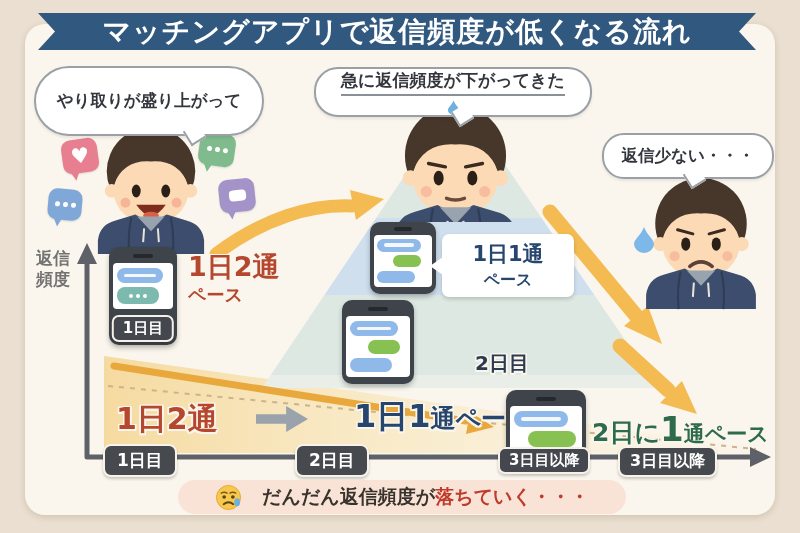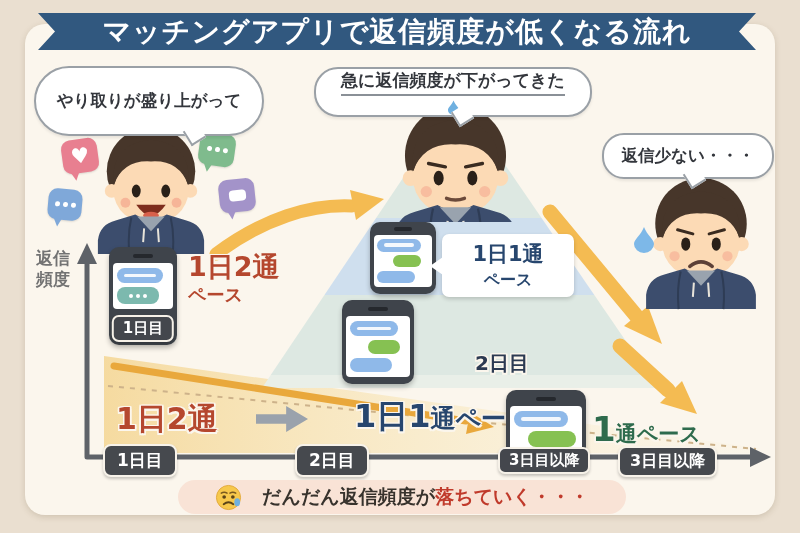--- a/index.html
+++ b/index.html
@@ -307,20 +307,21 @@
     <div class="speaker"></div>
     <div class="screen">
       <div class="mbubble mb-blue" style="width:54px;height:16px;">
           <span class="mline"></span>
         </div>
       <div class="mbubble mb-green" style="width:48px;height:16px;margin-left:14px;"></div>
     </div>
     <div class="plate">3日目以降</div>
   </div>
   <div id="pace-final" class="abs outlined">
+    <span class="pre">2日に</span>
     <span class="num">1</span>
     <span class="post">通ペース</span>
   </div>
 
   <div id="tag-day1" class="tag-dark">1日目</div>
   <div id="tag-day2" class="tag-dark">2日目</div>
   <div id="tag-day3" class="tag-dark">3日目以降</div>
 
   <div id="footer" class="abs">
     <svg width="27" height="27" viewBox="0 0 28 28">

